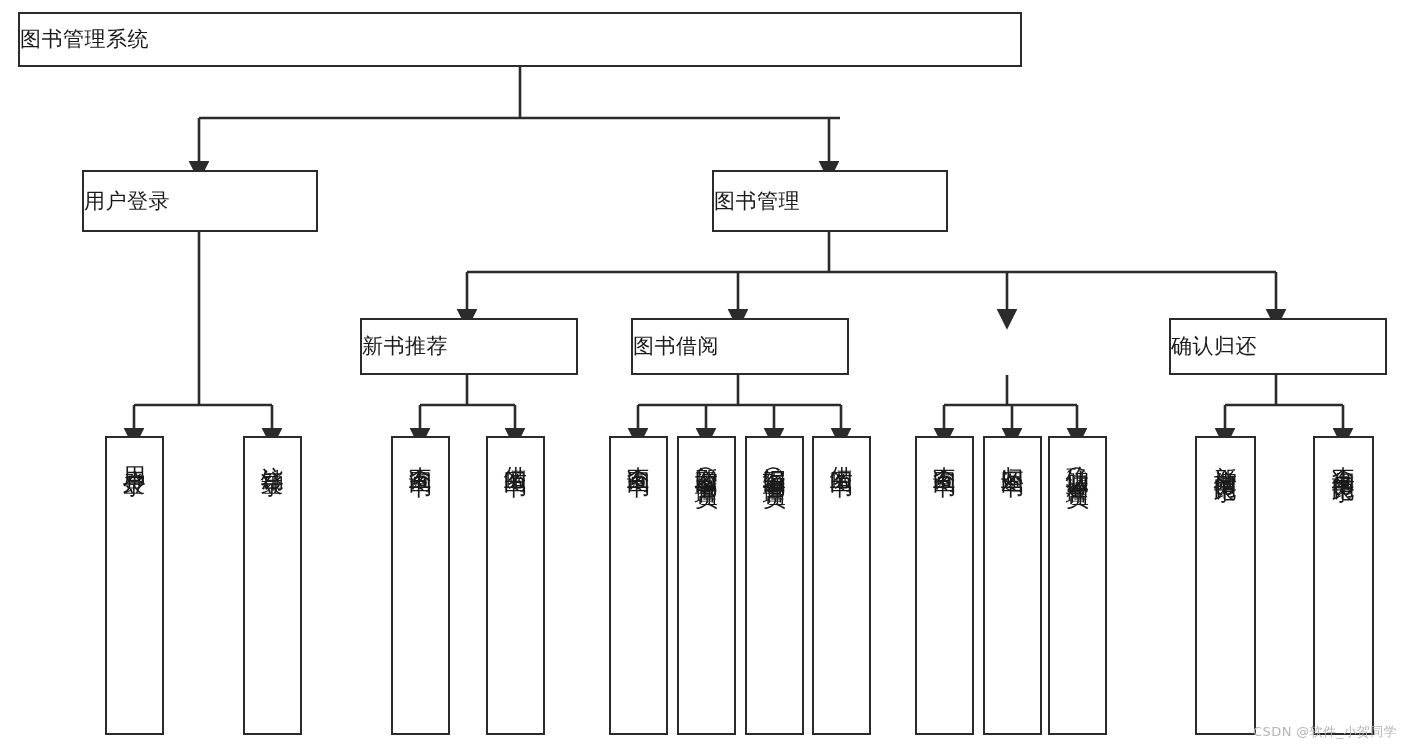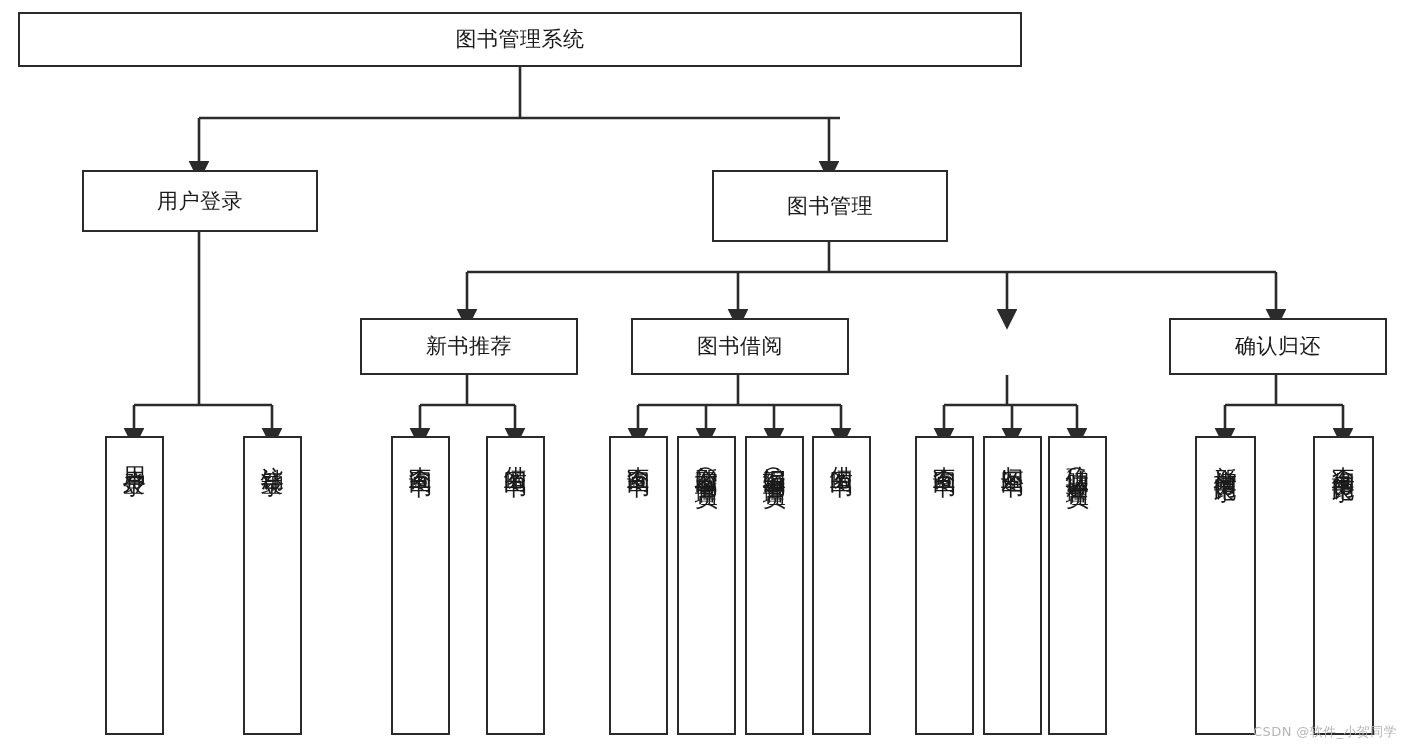--- a/index.html
+++ b/index.html
@@ -12,21 +12,20 @@
   }
   #diagram-root{position:relative;width:1405px;height:747px;}
   svg.wires{position:absolute;left:0;top:0;width:1405px;height:747px;}
   .node{
     position:absolute;
     box-sizing:border-box;
     background:#ffffff;
     border:2px solid #2b2b2b;
     display:flex;
     align-items:center;
-    justify-content:center;
     color:#1a1a1a;
   }
   .node-label{
     display:block;
     text-align:center;
     line-height:1.18;
     white-space:pre;
   }
   .node.horizontal .node-label{
     font-size:21px;
@@ -111,21 +110,21 @@
     </g>
   </svg>
 
   <div class="node horizontal" style="left:18px;top:12px;width:1004px;height:55px;">
     <span class="node-label">图书管理系统</span>
   </div>
 
   <div class="node horizontal" style="left:82px;top:170px;width:236px;height:62px;">
     <span class="node-label">用户登录</span>
   </div>
-  <div class="node horizontal" style="left:712px;top:170px;width:236px;height:72px;">
+  <div class="node horizontal" style="left:712px;top:170px;width:236px;height:62px;">
     <span class="node-label">图书管理</span>
   </div>
 
   <div class="node horizontal" style="left:631px;top:318px;width:218px;height:57px;">
     <span class="node-label">图书借阅</span>
   </div>
   <div class="node horizontal" style="left:360px;top:318px;width:218px;height:57px;">
     <span class="node-label">新书推荐</span>
   </div>
   <div class="node horizontal" style="left:1169px;top:318px;width:218px;height:57px;">

